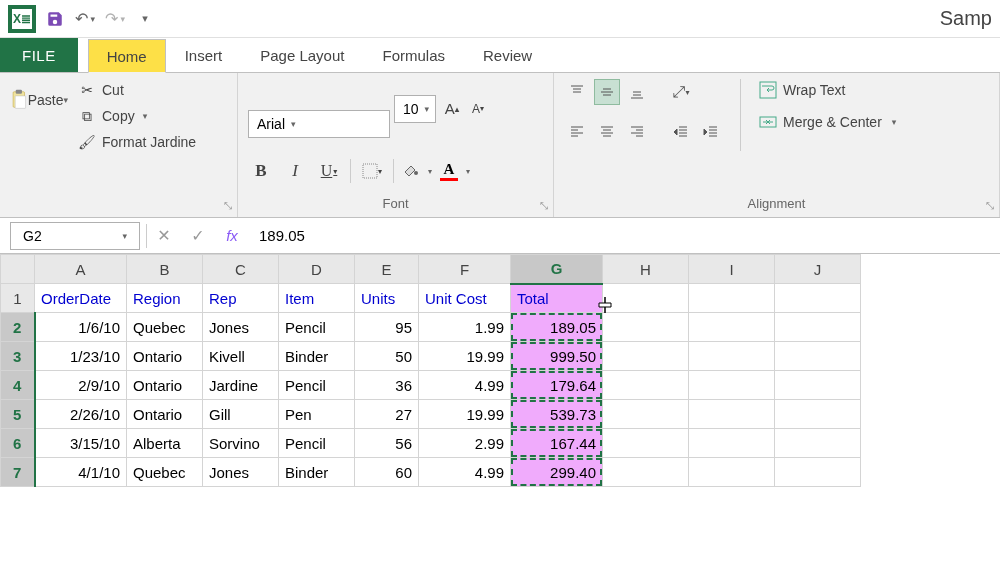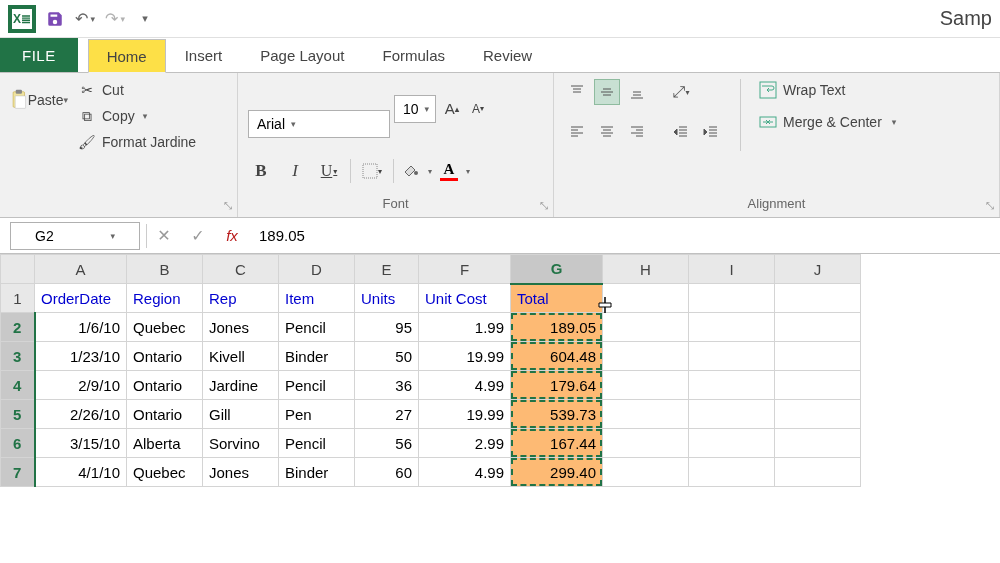--- a/index.html
+++ b/index.html
@@ -57,37 +57,37 @@
 .align-top{display:flex;gap:4px;align-items:center;margin-bottom:14px;}
 .align-bottom{display:flex;gap:4px;align-items:center;}
 .al-btn{width:26px;height:26px;display:flex;align-items:center;justify-content:center;cursor:pointer;color:#555;}
 .al-btn.active{background:#c8e0d3;border:1px solid #8fbb9f;}
 
 .wrap-col{display:flex;flex-direction:column;gap:10px;}
 .wrap-btn{display:flex;align-items:center;gap:6px;font-size:14px;color:#444;cursor:pointer;padding:2px;white-space:nowrap;}
 
 
 .formula-bar{height:36px;display:flex;align-items:center;border-bottom:1px solid #c0c0c0;}
-.name-box{width:130px;height:28px;border:1px solid #b0b0b0;margin:0 6px 0 10px;display:flex;align-items:center;padding:0 24px;font-size:14px;background:#fff;justify-content:space-between;}
+.name-box{width:130px;height:28px;border:1px solid #b0b0b0;margin:0 6px 0 10px;display:flex;align-items:center;padding:0 12px;font-size:14px;background:#fff;justify-content:space-between;}
 .fb-btn{width:34px;height:28px;display:flex;align-items:center;justify-content:center;color:#999;font-size:16px;cursor:pointer;}
-.fb-btn.fx{font-style:italic;color:#b91c1c;font-size:15px;}
+.fb-btn.fx{font-style:italic;color:#8b5cf6;font-size:15px;}
 .formula-input{flex:1;height:28px;border:none;outline:none;font-size:15px;padding:0 10px;background:#fff;}
 
 
 .grid-wrap{position:relative;}
 .grid{border-collapse:collapse;font-size:15px;}
 .grid td,.grid th{border:1px solid #d4d4d4;height:29px;padding:0 6px;white-space:nowrap;}
 .corner{width:34px;background:#e8e8e8;}
 .col-hdr{background:#e8e8e8;text-align:center;color:#444;font-weight:normal;}
 .col-hdr.sel{background:#c8c8c8;color:#217346;font-weight:600;border-bottom:2px solid #217346;}
 .row-hdr{width:34px;background:#e8e8e8;text-align:center;color:#444;font-weight:normal;}
 .row-hdr.sel{background:#c8c8c8;color:#217346;font-weight:600;border-right:2px solid #217346;}
 .data-header{color:#0000d0;font-weight:500;}
 .num{text-align:right;}
-.sel-col{background:#fdba74;}
+.sel-col{background:#f0abfc;}
 .marching{position:relative;}
 .marching::after{content:"";position:absolute;inset:0;border:2px dashed #217346;pointer-events:none;}
 .cursor-plus{position:absolute;width:18px;height:18px;pointer-events:none;}
 
 svg{display:block;}
 </style>
 </head>
 <body>
 
 <div class="titlebar">
@@ -369,21 +369,21 @@
           <td class=""></td>
         </tr>
         <tr>
           <th class="row-hdr sel">3</th>
           <td class="num">1/23/10</td>
           <td class="">Ontario</td>
           <td class="">Kivell</td>
           <td class="">Binder</td>
           <td class="num">50</td>
           <td class="num">19.99</td>
-          <td class="num sel-col marching">604.48</td>
+          <td class="num sel-col marching">999.50</td>
           <td class=""></td>
           <td class=""></td>
           <td class=""></td>
         </tr>
         <tr>
           <th class="row-hdr sel">4</th>
           <td class="num">2/9/10</td>
           <td class="">Ontario</td>
           <td class="">Jardine</td>
           <td class="">Pencil</td>

